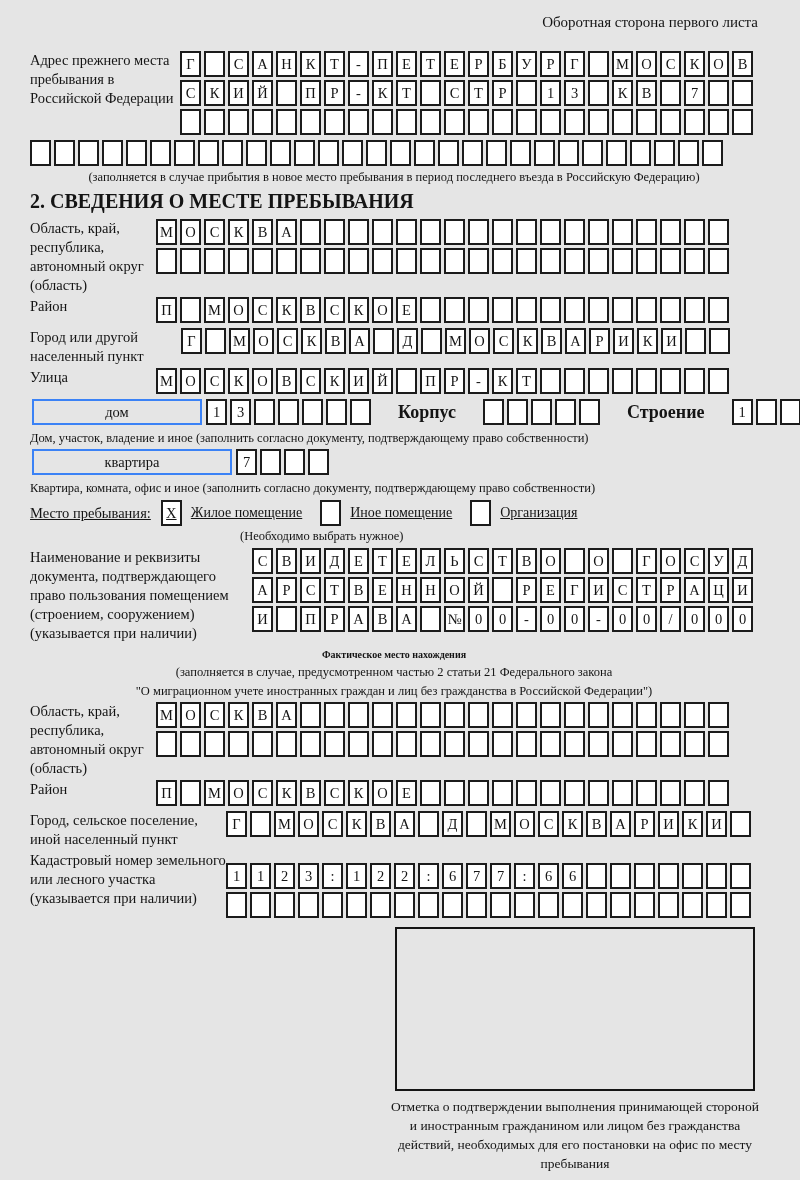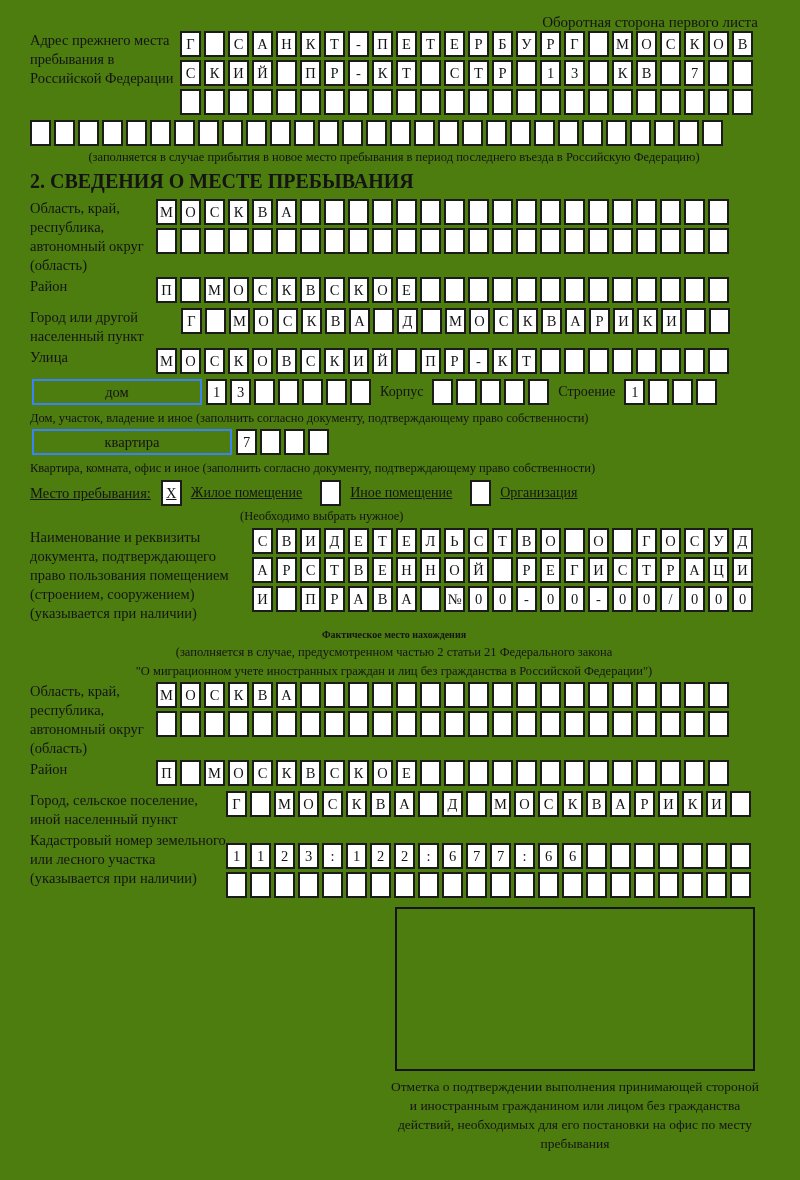--- a/index.html
+++ b/index.html
@@ -1,49 +1,49 @@
 <!DOCTYPE html>
 <html><head>
 <meta charset="utf-8">
 <style>
   html,body{margin:0;padding:0;background:#fff;}
   .page{
     width:800px;height:1180px;box-sizing:border-box;
-    padding:14px 42px 0 30px;overflow:hidden;background:#4d7c0f;
+    padding:14px 42px 0 30px;overflow:hidden;background:#e5e5e5;
     font-family:"Liberation Serif","DejaVu Serif",serif;color:#141414;
   }
   .hdr{text-align:right;font-size:15px;}
   .field{display:flex;margin-bottom:2px;}
   .flabel{flex:none;font-size:14.5px;line-height:19px;}
   .w150{width:150px;}
   .w126{width:126px;}
   .w196{width:196px;}
   .w222{width:222px;}
   .rows{flex:1;}
   .boxrow{display:flex;gap:3px;margin-bottom:3px;}
   .box{
     flex:none;width:17px;height:22px;border:2px solid #1b1b1b;background:#fff;
     display:inline-flex;align-items:center;justify-content:center;
     font-size:14.5px;line-height:1;
   }
   .indent25{margin-left:25px;}
   .offset12{margin-top:12px;}
-  .top-field{}
+  .top-field{margin-top:20px;}
   .note{font-size:12.5px;line-height:17px;margin-bottom:2px;}
   .center{text-align:center;}
   .h2{text-align:left;font-weight:bold;font-size:20px;margin:4px 0 6px 0;}
   .h3{text-align:center;font-weight:bold;font-size:10px;margin:6px 0 4px 0;}
   .houserow{display:flex;align-items:flex-start;margin:2px 0 2px 2px;}
   .widebox{
     flex:none;height:22px;border:2px solid #3b82f6;display:flex;
     align-items:center;justify-content:center;font-size:14.5px;margin-right:4px;
   }
   .wb170{width:166px;}
   .wb200{width:196px;}
-  .hlabel{font-size:14px;line-height:26px;padding:0 9px;}
+  .hlabel{font-size:18px;line-height:26px;padding:0 27px;font-weight:bold;}
   .cbrow{display:flex;align-items:center;margin:3px 0 2px 0;text-decoration:underline;}
   .cbtitle{font-size:14.5px;margin-right:10px;}
   .cbl{font-size:14px;margin:0 18px 0 9px;}
   .mnote{margin-left:210px;margin-bottom:3px;}
   .docfield{margin-top:3px;}
   .stampbox{width:356px;height:160px;border:2px solid #141414;margin:6px 0 6px 365px;}
   .stampnote{width:370px;margin-left:360px;text-align:center;font-size:13.5px;line-height:19px;}
 </style>
 </head>
 <body>

